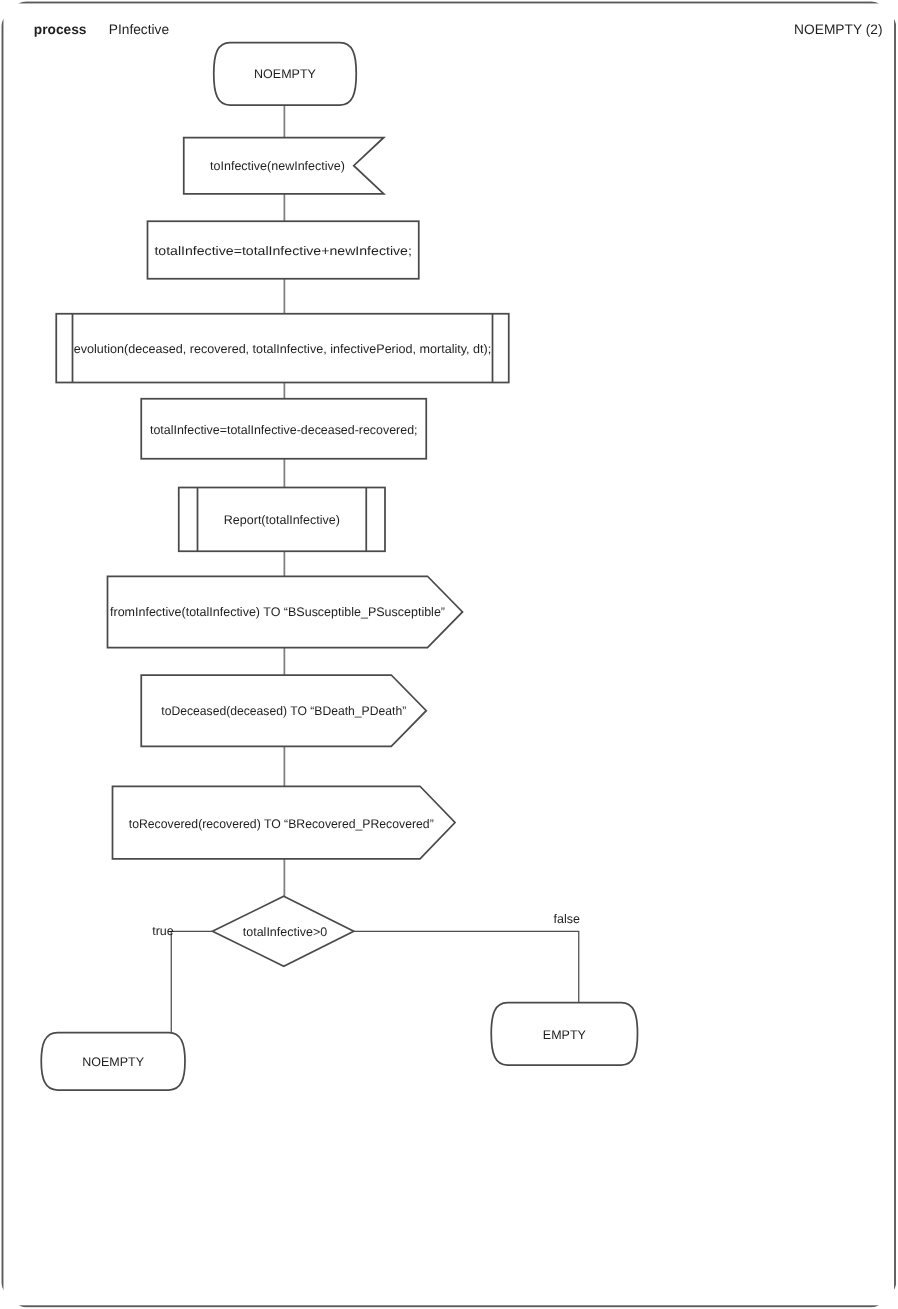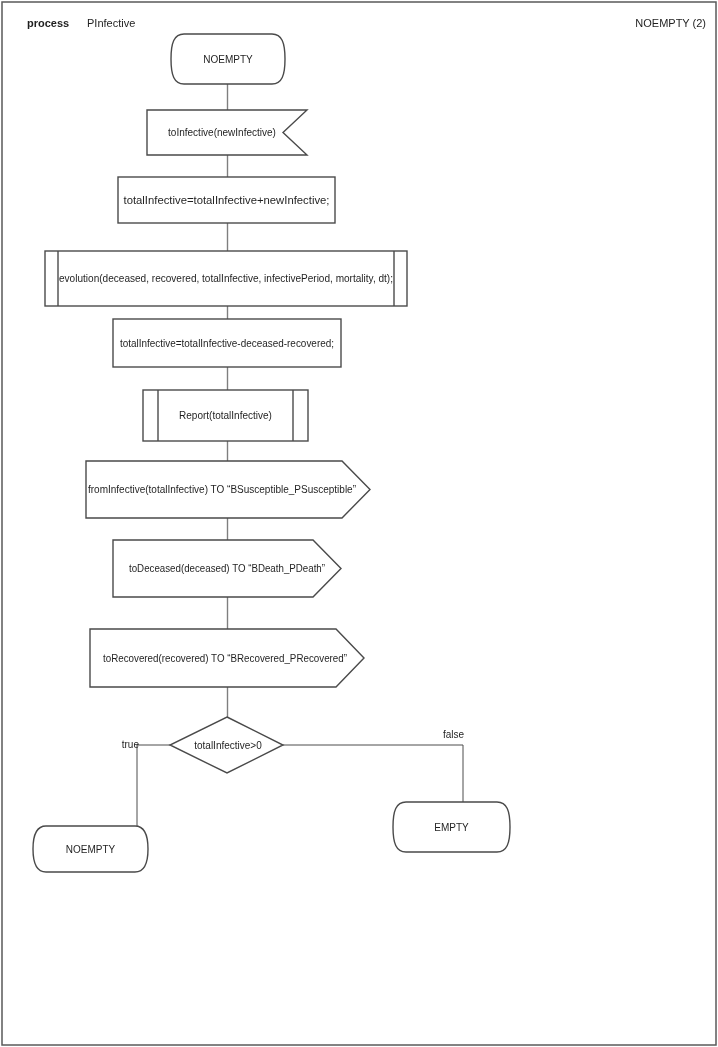--- a/index.html
+++ b/index.html
@@ -1,16 +1,16 @@
 <!DOCTYPE html>
 <html style="--background: #ffffff; --border: #5a5a5a; --shape-stroke: #4a4a4a; --connector: #7f7f7f; --branch: #4d4d4d; --text: #1f1f1f;"><head>
 <meta charset="utf-8">
 <style>
   html,body{margin:0;padding:0;background:#fff;}
-  .page{position:relative;width:718px;height:1047px;background:var(--background,#ffffff);overflow:hidden;}
+  .page{position:relative;width:718px;height:1047px;background:var(--background,#ffffff);overflow:hidden;border-radius:27px;}
   svg{display:block;}
   text{fill:var(--text,#1f1f1f);font-family:"Liberation Sans",sans-serif;font-size:10px;}
   .hdr{font-size:11px;}
   .bold{font-weight:bold;}
   .shape{fill:#ffffff;stroke:var(--shape-stroke,#4a4a4a);stroke-width:1.4;}
   .procbar{stroke:var(--shape-stroke,#4a4a4a);stroke-width:1.4;}
   .connector{stroke:var(--connector,#7f7f7f);stroke-width:1.4;fill:none;}
   .branch{stroke:var(--branch,#4d4d4d);stroke-width:1;fill:none;}
   .page-border{fill:none;stroke:var(--border,#5a5a5a);stroke-width:1.5;}
 </style>

